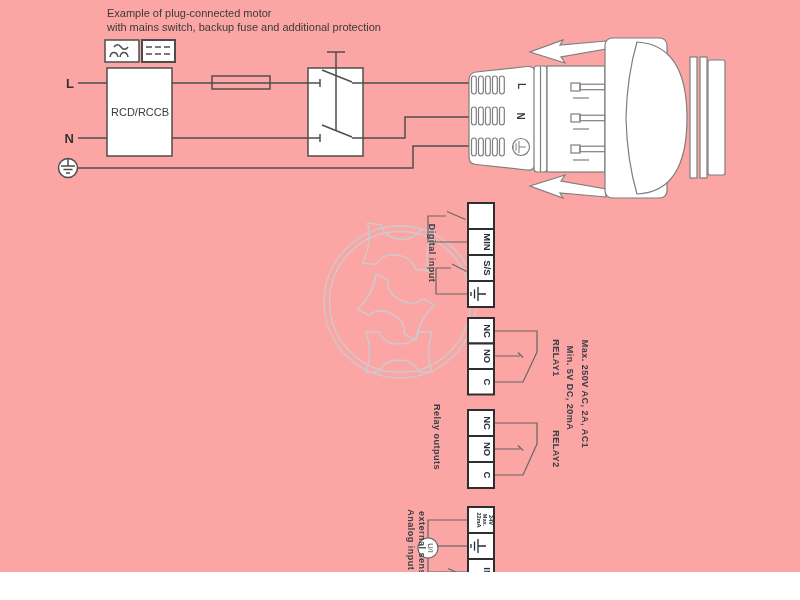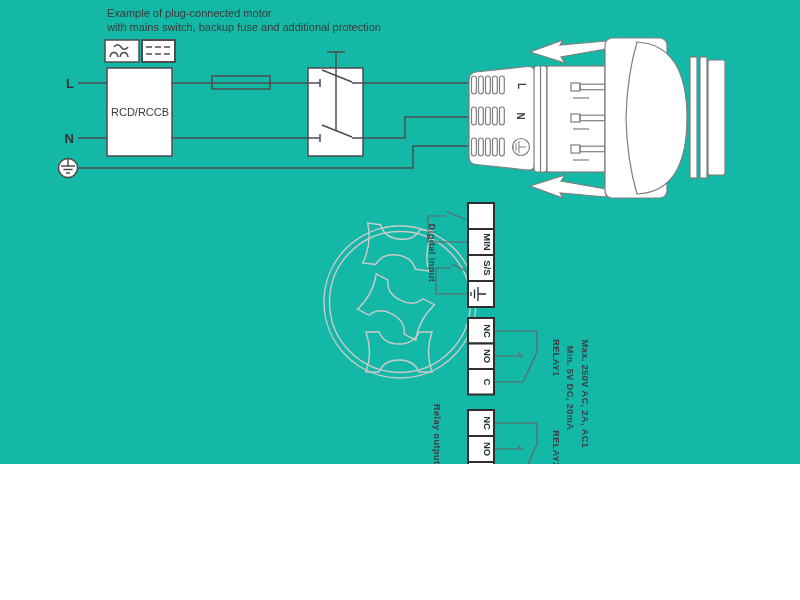--- a/index.html
+++ b/index.html
@@ -1,16 +1,16 @@
 <!DOCTYPE html>
 <html><head>
 <meta charset="utf-8">
 <style>
   html,body{margin:0;padding:0;background:#ffffff;}
-  .stage{position:relative;width:800px;height:464px;background:#14b8a6;overflow:hidden;}
+  .stage{position:relative;width:800px;height:572px;background:#fca5a5;overflow:hidden;}
   svg text{font-family:"Liberation Sans","DejaVu Sans",sans-serif;}
   .t-title{font-size:11px;fill:#3a3a3a;}
   .t-mains{font-size:13px;font-weight:bold;fill:#333;}
   .t-box{font-size:11px;fill:#3a3a3a;}
   .t-term{font-size:9.5px;font-weight:bold;fill:#222b38;}
   .t-tiny{font-size:5.6px;font-weight:bold;fill:#222b38;}
   .t-ann{font-size:9px;font-weight:bold;fill:#3a4048;letter-spacing:0.5px;}
   .t-plug{font-size:10px;font-weight:bold;fill:#333a44;}
   .t-sens{font-size:7.5px;fill:#3a4048;}
 </style>

